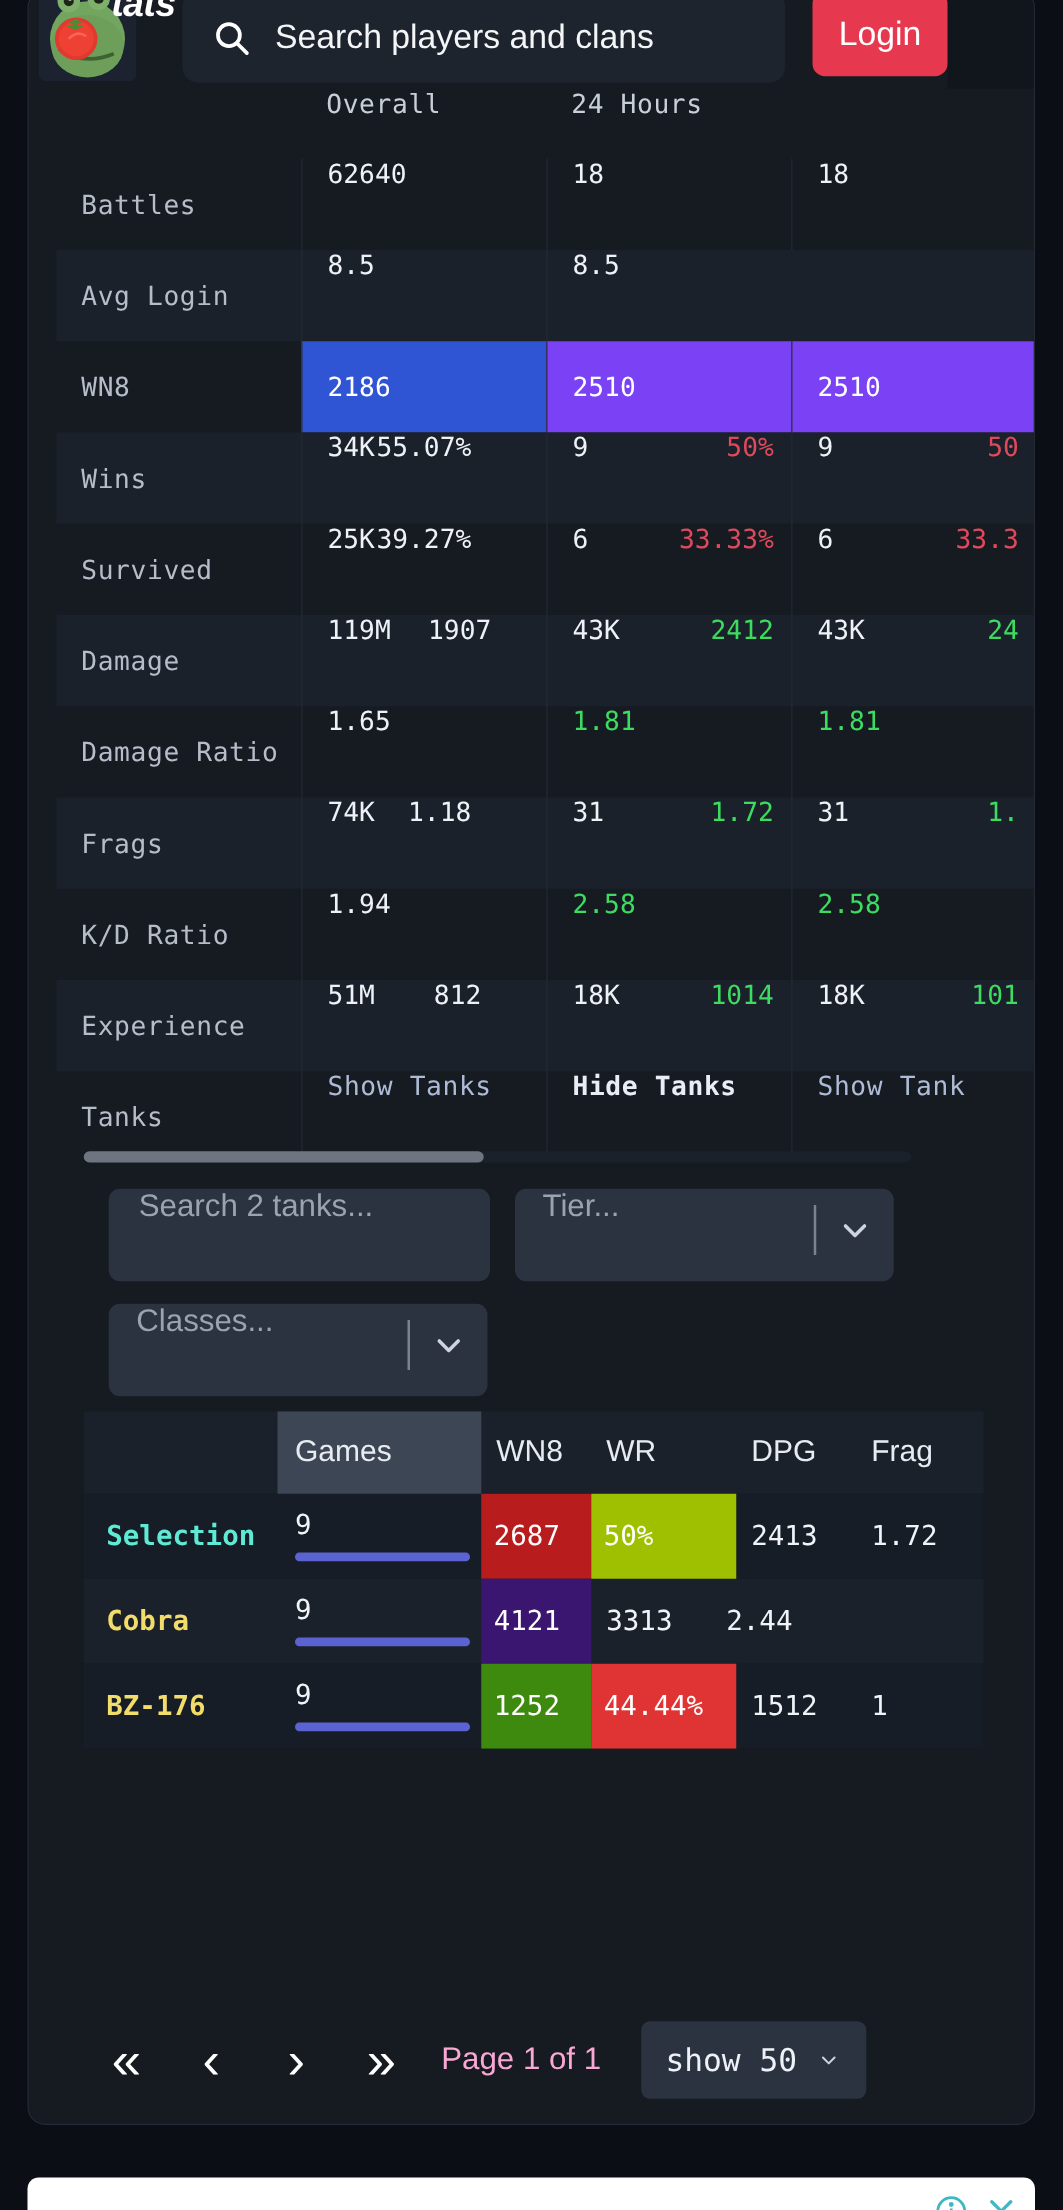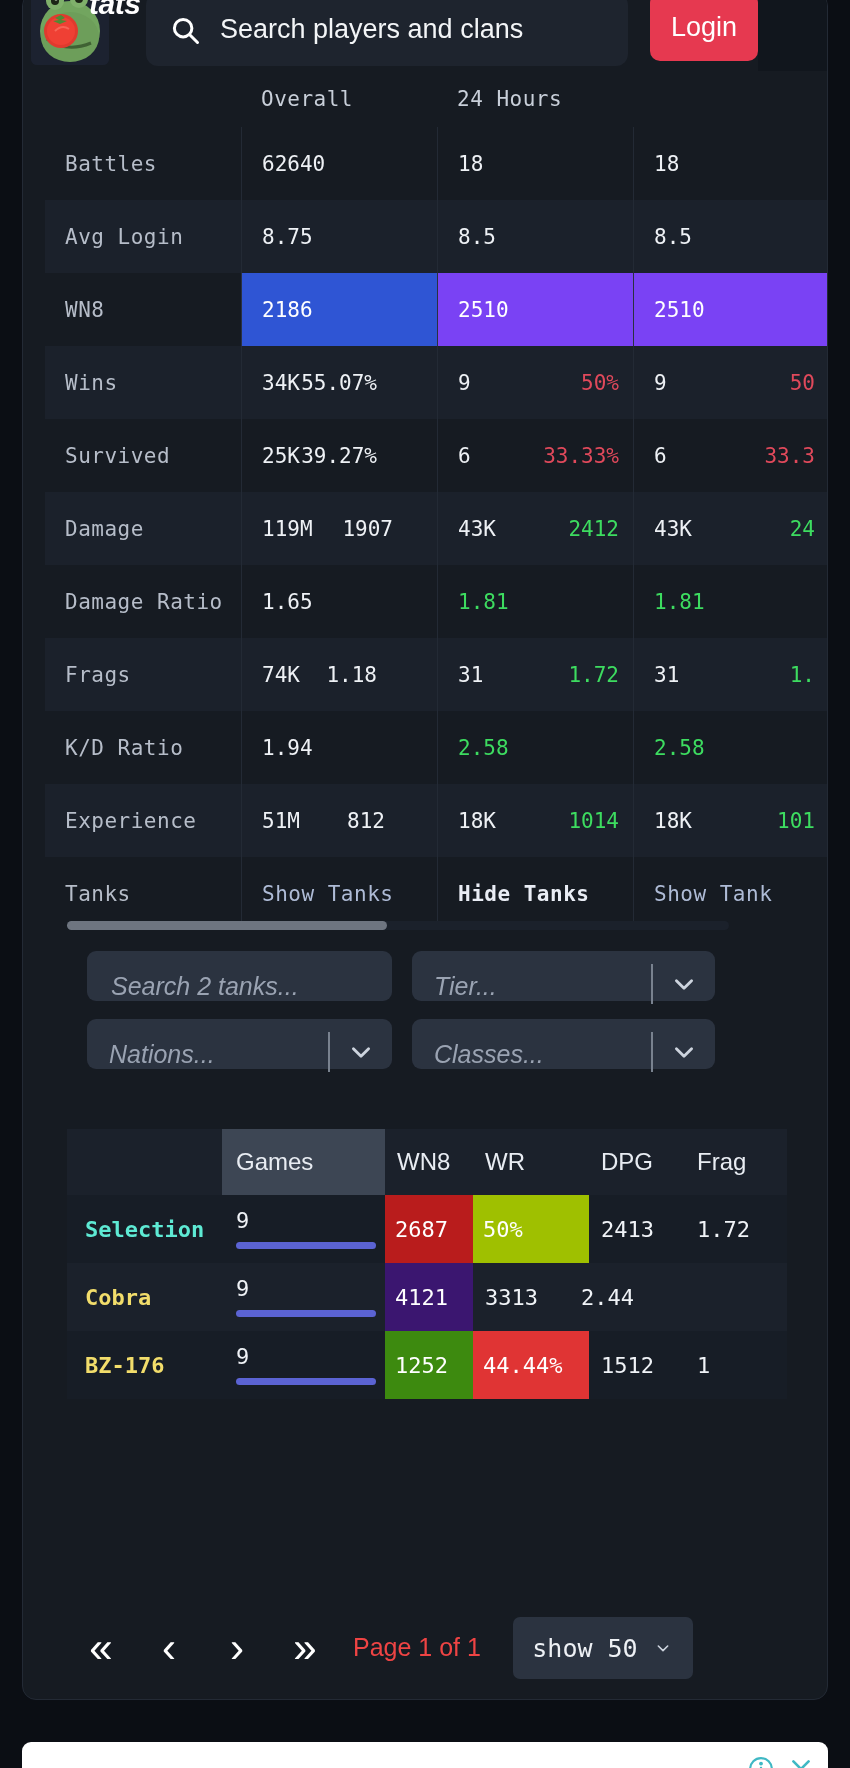--- a/index.html
+++ b/index.html
@@ -106,21 +106,21 @@
     flex: 0 0 196px;
     padding-left: 20px;
     font-size: 21px;
     color: #b6bdc9;
     letter-spacing: 0.5px;
   }
   .scell {
     flex: 0 0 196px;
     position: relative;
     height: 73px;
-    display: flex; align-items: center;
+    display: flex; 
     padding: 0 20px;
     border-left: 1px solid #232a35;
     font-size: 21px;
     color: #eef1f5;
   }
   .srow.hdrrow .scell { height: 56px; border-left: none; justify-content: flex-start; }
   .scell .v1 { }
   .scell .v2 { position: absolute; right: 14px; }
   .hdr-lbl {
     font-size: 21px; color: #c8cfd9; letter-spacing: 0.5px;
@@ -150,26 +150,25 @@
     background: #6e7580; border-radius: 5px;
   }
 
   
   .filters {
     position: absolute; left: 64px; top: 958px;
     width: 628px;
   }
   .filter-row { display: flex; gap: 20px; margin-bottom: 18px; }
   .fbox {
-    height: 50px;
+    height: 74px;
     background: #2b3340;
     border-radius: 9px;
-    display: flex; align-items: flex-end;
+    display: flex; align-items: flex-start;
     position: relative;
-    font-style: italic;
   }
   .fbox.search { flex: 0 0 305px; padding-left: 24px; }
   .fbox.sel { flex: 0 0 303px; padding-left: 22px; }
   .fph {
     font-family: "Liberation Sans", sans-serif;
     font-size: 25px; color: #9aa3b2;
   }
   .fdiv {
     position: absolute; right: 62px; top: 13px;
     width: 2px; height: 40px; background: #79828f;
@@ -230,21 +229,21 @@
     display: flex; align-items: center; justify-content: center;
     background: transparent; border: none; cursor: pointer;
     color: #ffffff;
     font-family: "Liberation Sans", sans-serif;
     font-size: 42px; line-height: 1;
   }
   .pg-label {
     margin-left: 14px;
     width: 140px;
     font-family: "Liberation Sans", sans-serif;
-    font-size: 25px; color: #ef4444; line-height: 1.25;
+    font-size: 25px; color: #f9a8d4; line-height: 1.25;
   }
   .pg-select {
     margin-left: 20px;
     width: 180px; height: 62px;
     background: #2b3340;
     border-radius: 7px;
     display: flex; align-items: center; justify-content: center;
     gap: 14px;
     color: #eef1f5;
     font-size: 25px;
@@ -333,23 +332,20 @@
           </div>
         <div class="scell">
             <span class="v1">18</span>
             <span class="v2"></span>
           </div>
       </div>
 
       <div class="srow alt">
         <div class="scell-label">Avg Login</div>
         <div class="scell">
-            <span class="v1">8.75</span>
-          </div>
-        <div class="scell">
             <span class="v1">8.5</span>
           </div>
         <div class="scell">
             <span class="v1">8.5</span>
           </div>
       </div>
 
       <div class="srow">
         <div class="scell-label">WN8</div>
         <div class="wn8cell" id="wn8-ov" style="background: rgb(47, 85, 212);">
@@ -496,29 +492,20 @@
           <span class="fph">Tier...</span>
           <span class="fdiv"></span>
           <span class="fcaret">
             <svg viewBox="0 0 24 24" width="30" height="26" fill="none" stroke="currentColor" stroke-width="2.6" stroke-linecap="round" stroke-linejoin="round">
                 <polyline points="5,9 12,16 19,9"></polyline>
               </svg>
           </span>
         </div>
       </div>
       <div class="filter-row">
-        <div class="fbox sel" style="flex:0 0 305px">
-          <span class="fph">Nations...</span>
-          <span class="fdiv"></span>
-          <span class="fcaret">
-            <svg viewBox="0 0 24 24" width="30" height="26" fill="none" stroke="currentColor" stroke-width="2.6" stroke-linecap="round" stroke-linejoin="round">
-                <polyline points="5,9 12,16 19,9"></polyline>
-              </svg>
-          </span>
-        </div>
         <div class="fbox sel">
           <span class="fph">Classes...</span>
           <span class="fdiv"></span>
           <span class="fcaret">
             <svg viewBox="0 0 24 24" width="30" height="26" fill="none" stroke="currentColor" stroke-width="2.6" stroke-linecap="round" stroke-linejoin="round">
                 <polyline points="5,9 12,16 19,9"></polyline>
               </svg>
           </span>
         </div>
       </div>

